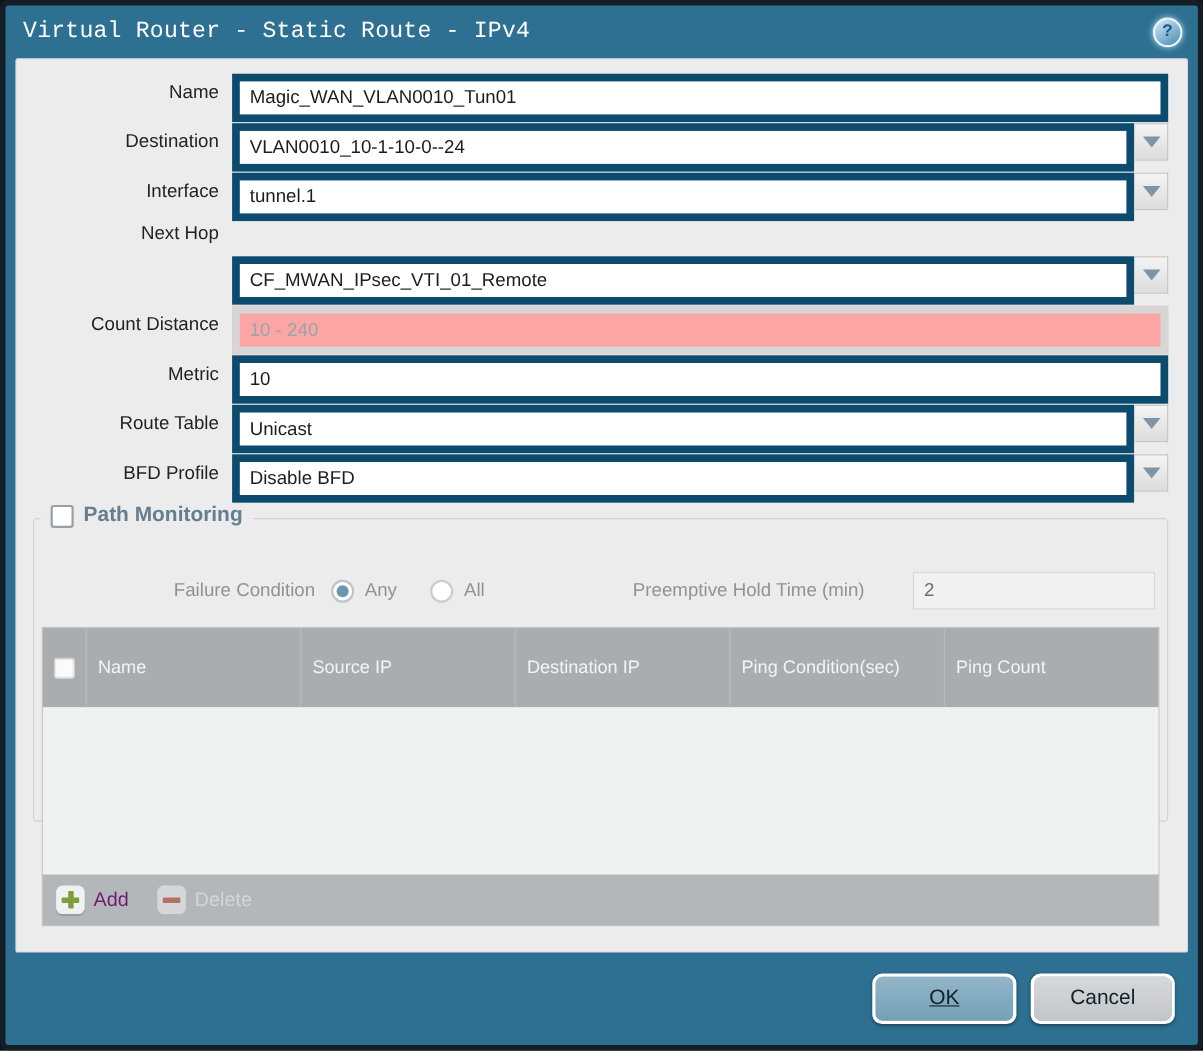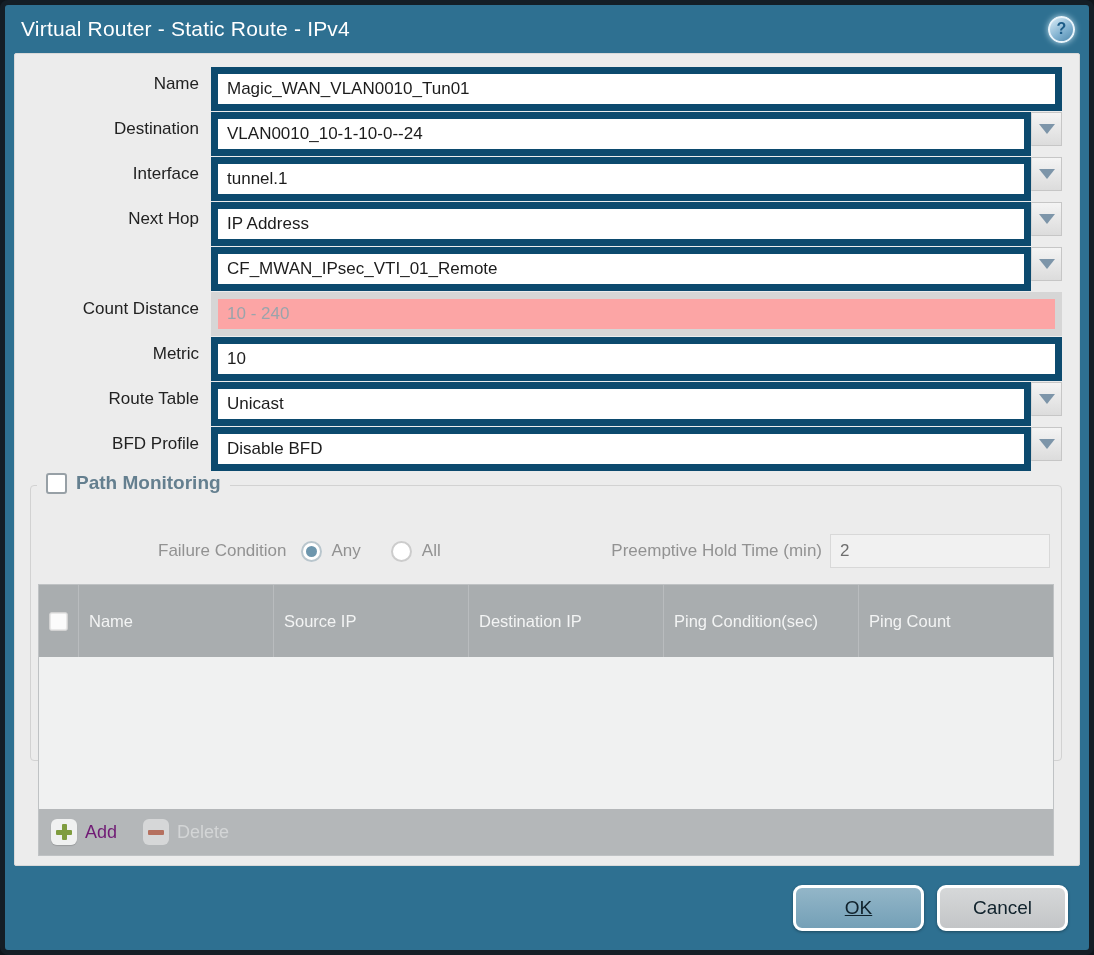--- a/index.html
+++ b/index.html
@@ -12,21 +12,21 @@
     background:#2e7091;
     display:flex; flex-direction:column;
     overflow:hidden;
   }
 
   
   .titlebar {
     height:48px; flex:0 0 48px;
     display:flex; align-items:center;
     padding:0 14px 0 16px;
-    color:#ffffff; font-size:21px; letter-spacing:.2px;
+    color:#ffffff; font-size:21px; letter-spacing:.2px;font-family:Liberation Mono, monospace;
   }
   .titlebar .title { flex:1; }
   .help-btn {
     width:27px; height:27px; border-radius:50%;
     background:linear-gradient(145deg,#d9ecf7,#7fb0cf 60%,#4f89ad);
     border:2px solid #e9f4fb;
     box-shadow:0 0 6px rgba(214,238,252,.85);
     color:#1c5c88; font-weight:bold; font-size:16px;
     display:flex; align-items:center; justify-content:center;
     cursor:pointer;
@@ -103,21 +103,21 @@
     display:inline-flex; align-items:center; justify-content:center;
     cursor:pointer;
   }
   .radio.selected { border-color:#b9c6cd; }
   .radio.selected::after {
     content:""; width:11px; height:11px; border-radius:50%;
     background:#6d96ad;
   }
   .pm-cond-row .opt-label { margin:0 0 0 10px; }
   .gap-a { margin-left:14px; } .gap-b { margin-left:30px; }
-  .preempt-group { margin-left:auto; display:flex; align-items:center; }
+  .preempt-group { margin-left:auto; display:flex; align-items:center;gap:36px; }
   .preempt-group .p-label { padding-right:8px; }
   .preempt-input {
     width:220px; height:34px;
     border:1px solid #d8d8d8; background:#f1f1f1;
     font-family:"Liberation Sans", sans-serif;
     font-size:17px; color:#6e6e6e; padding:0 9px; outline:none;
   }
 
   
   .pm-table { border:1px solid #bfc2c4; }
@@ -213,26 +213,20 @@
       <span class="field">
         <input type="text" value="tunnel.1" style="">
         <span class="combo-trigger">
             <span class="tri-down"></span>
           </span>
       </span>
     </div>
 
     <div class="form-row">
       <span class="form-label">Next Hop</span>
-      <span class="field">
-        <input type="text" value="IP Address" style="">
-        <span class="combo-trigger">
-            <span class="tri-down"></span>
-          </span>
-      </span>
     </div>
 
     <div class="form-row">
       <span class="form-label"></span>
       <span class="field">
         <input type="text" value="CF_MWAN_IPsec_VTI_01_Remote" style="">
         <span class="combo-trigger">
             <span class="tri-down"></span>
           </span>
       </span>

